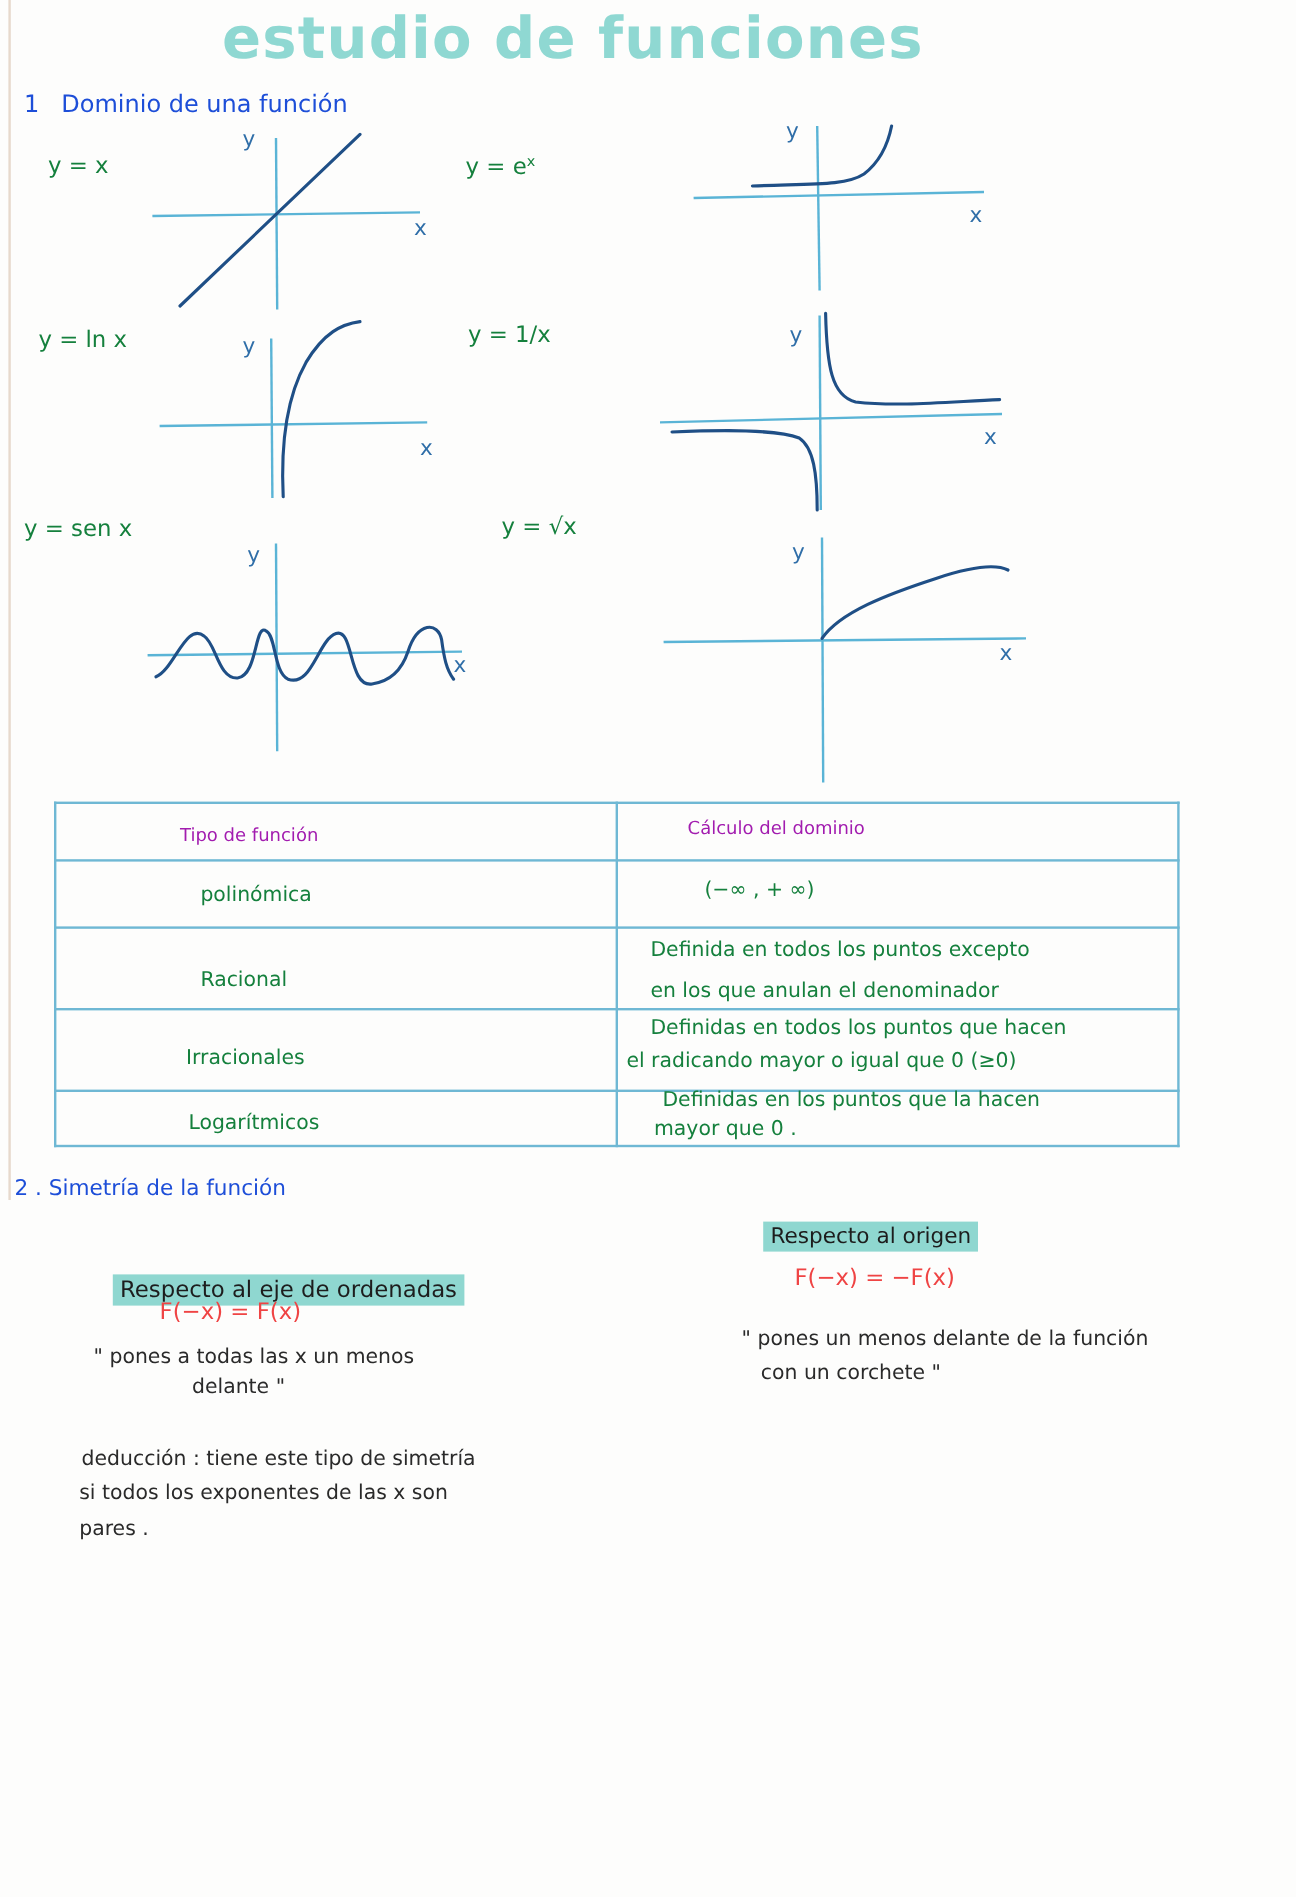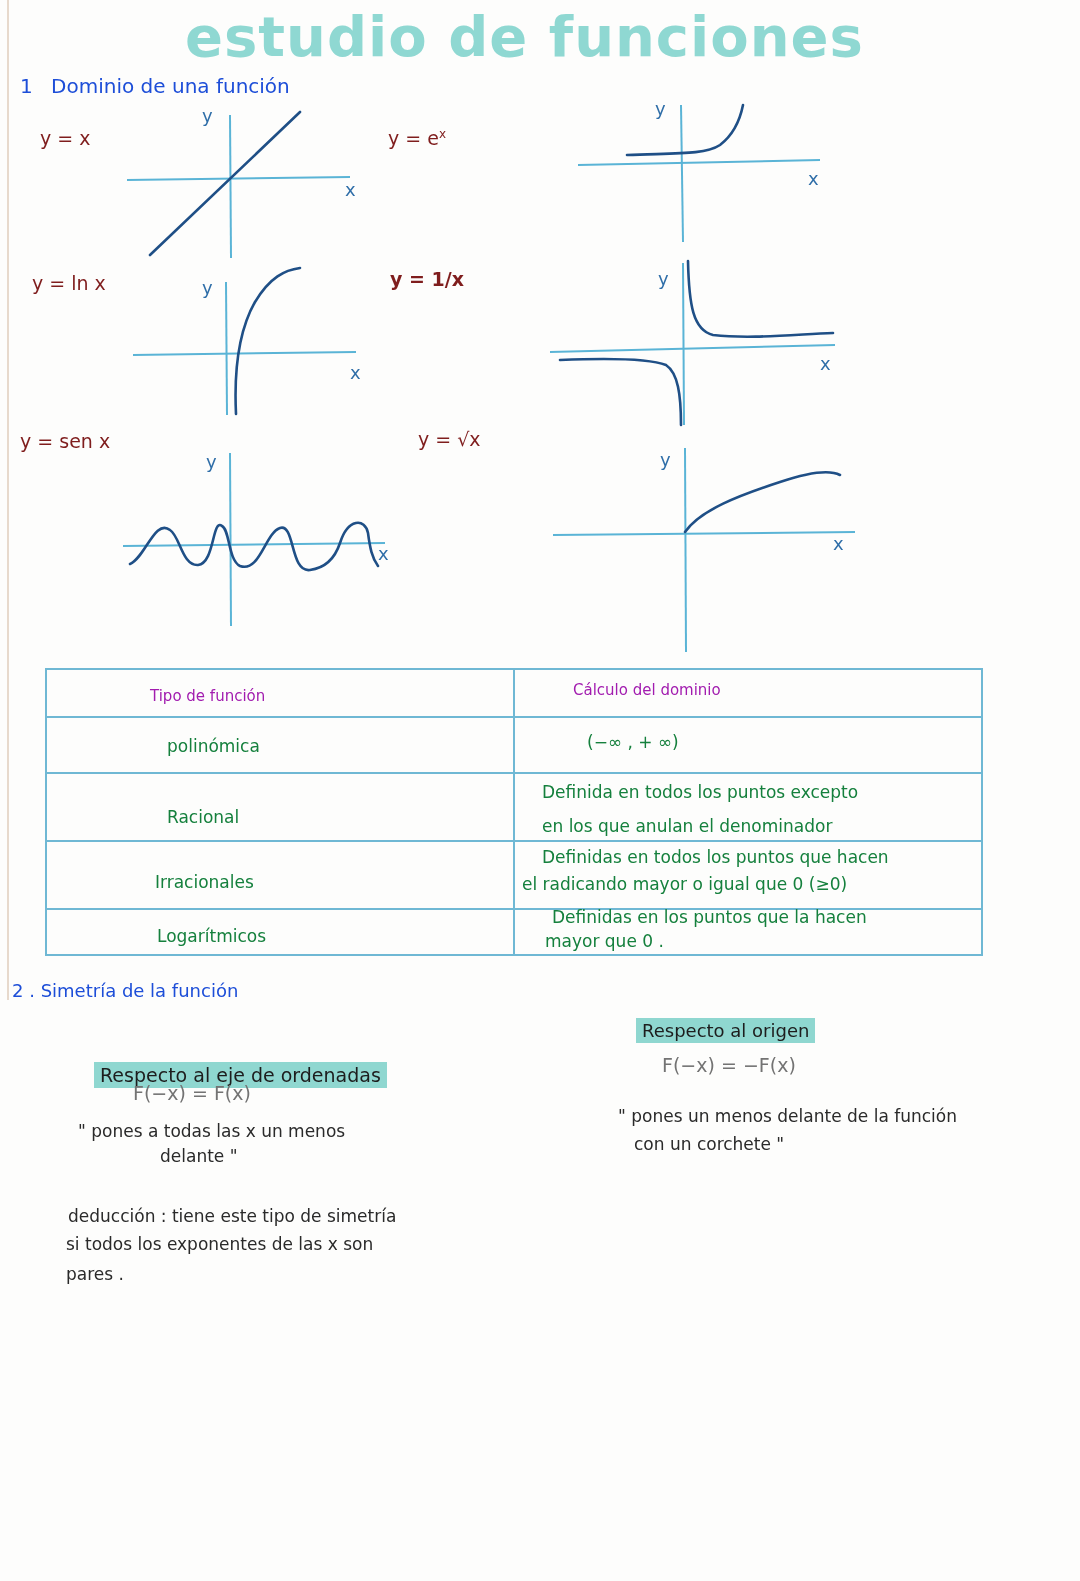--- a/index.html
+++ b/index.html
@@ -5,46 +5,46 @@
   html, body { margin: 0; padding: 0; }
   body {
     width: 1080px; height: 1581px; position: relative; overflow: hidden;
     background: #fdfdfc;
     font-family: "DejaVu Sans", sans-serif;
     color: #2a2a2a;
   }
   .page-edge { position:absolute; left:7px; top:0; width:2px; height:1000px; background:#e7d9cc; }
   .abs { position: absolute; white-space: nowrap; }
   .title {
-    left: 185px; top: 4px; font-size: 56px; font-weight: bold; letter-spacing: 1px;
+    left: 185px; top: 4px; font-size: 48px; font-weight: bold; letter-spacing: 1px;
     color: #8fd8d2; font-family: "DejaVu Sans", sans-serif;
     text-transform: lowercase;
   }
   .sec { color: #1d4ed8; font-size: 20px; }
-  .eq { font-size: 19px; color: #7f1d1d; font-family: "DejaVu Sans", sans-serif; }
+  .eq { font-size: 19px; color: #15803d; font-family: "DejaVu Sans", sans-serif; }
   .eq sup { font-size: 12px; }
   svg.graph { position: absolute; overflow: visible; }
   .axis { stroke: #5ab4d6; stroke-width: 2; fill: none; }
   .curve { stroke: #1f4f86; stroke-width: 2.6; fill: none; stroke-linecap: round; }
   .axlbl { font-family: "DejaVu Sans", sans-serif; font-size: 18px; fill: #2f6ea8; }
 
   
   .tbl { position:absolute; left:45px; top:668px; width:938px; }
   .tbl .row { position:absolute; left:0; width:938px; border-top: 2px solid #6fb8d4; }
   .tbl .vline { position:absolute; left:468px; top:0; width:2px; height:288px; background:#6fb8d4; }
   .tbl .lline { position:absolute; left:0; top:0; width:2px; height:288px; background:#6fb8d4; }
   .tbl .rline { position:absolute; right:0; top:0; width:2px; height:288px; background:#6fb8d4; }
   .tbl .bline { position:absolute; left:0; top:286px; width:938px; height:2px; background:#6fb8d4; }
   .cell { position:absolute; font-size: 17px; color:#15803d; white-space: nowrap; line-height: 33px; }
   .hdr { color:#a21caf; font-size:15px; }
 
   .hl {
     background: #8fd7d0; padding: 2px 6px; font-size: 19px; color:#1d1d1d;
   }
-  .formula { color: #737373; font-size: 19px; }
+  .formula { color: #ef4444; font-size: 19px; }
   .note { font-size: 17px; color: #2a2a2a; line-height: 28px; }
 </style>
 </head>
 <body>
 
 <div class="page-edge"></div>
 
 <div class="abs title">estudio de funciones</div>
 
 <div class="abs sec" style="left:20px; top:74px;">
@@ -74,21 +74,21 @@
 
 <div class="abs eq" style="left:32px; top:272px;">y = ln x</div>
 <svg class="graph" style="left:130px; top:262px;" width="240" height="160">
   <line class="axis" x1="3" y1="93" x2="226" y2="90"></line>
   <line class="axis" x1="96" y1="20" x2="97" y2="153"></line>
   <path class="curve" d="M106 152 C104 110, 108 70, 125 40 C140 15, 155 8, 170 6"></path>
   <text class="axlbl" x="72" y="32">y</text>
   <text class="axlbl" x="220" y="117">x</text>
 </svg>
 
-<div class="abs eq" style="left:390px; top:268px;font-weight:bold;">y = 1/x</div>
+<div class="abs eq" style="left:390px; top:268px;">y = 1/x</div>
 <svg class="graph" style="left:548px; top:255px;" width="300" height="175">
   <line class="axis" x1="2" y1="97" x2="287" y2="90"></line>
   <line class="axis" x1="135" y1="8" x2="136" y2="170"></line>
   <path class="curve" d="M140 6 C141 50, 145 75, 165 80 C200 84, 240 80, 285 78"></path>
   <path class="curve" d="M12 105 C60 103, 100 103, 118 110 C130 118, 133 140, 133 170"></path>
   <text class="axlbl" x="110" y="30">y</text>
   <text class="axlbl" x="272" y="115">x</text>
 </svg>
 
 <div class="abs eq" style="left:20px; top:430px;">y = sen x</div>

